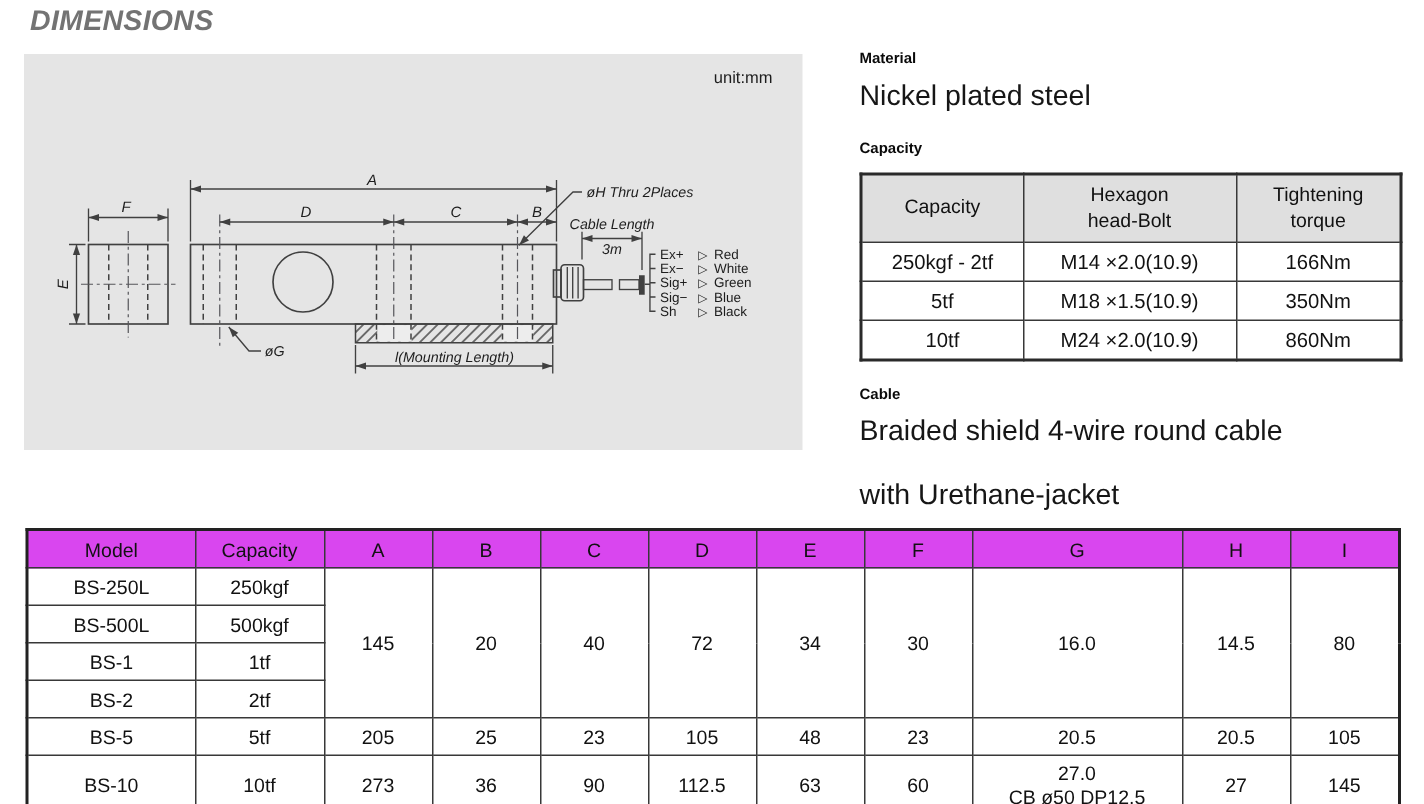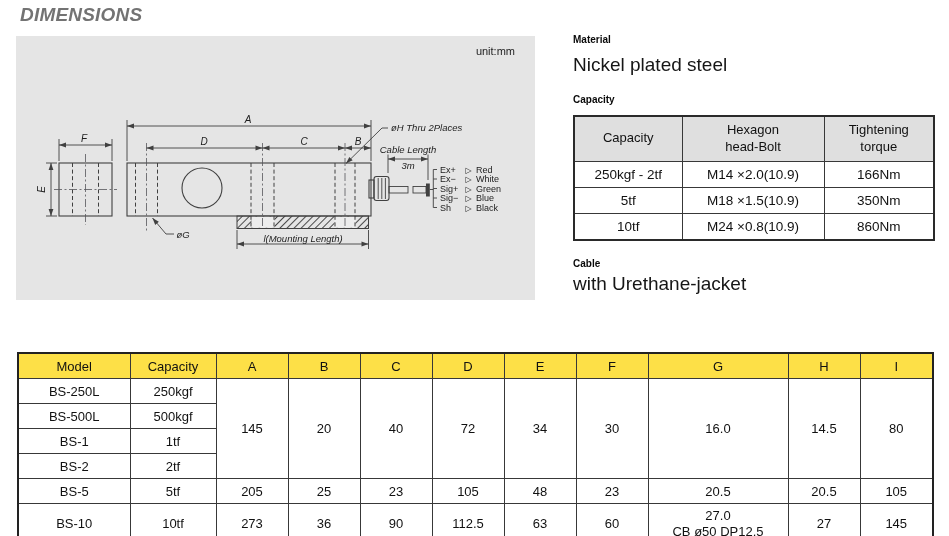--- a/index.html
+++ b/index.html
@@ -19,21 +19,21 @@
   .bodytxt{font-size:19px;margin:5px 0 0 0;line-height:1.45;color:#161616;}
   .sp1{margin-top:16px;}
   .sp2{margin-top:17px;}
   table{border-collapse:collapse;}
   .mtg{width:360px;margin-top:9px;border:2px solid #2a2a2a;table-layout:fixed;}
   .mtg th,.mtg td{border:1px solid #383838;text-align:center;vertical-align:middle;}
   .mtg th{background:#dfdfdf;font-weight:normal;font-size:13px;height:42px;line-height:1.3;}
   .mtg td{font-size:13.5px;height:23px;}
   .dims{position:absolute;left:17px;top:352px;width:916px;border:2px solid #222;table-layout:fixed;}
   .dims th,.dims td{border:1px solid #383838;text-align:center;vertical-align:middle;font-size:13px;}
-  .dims th{background:#fde047;font-weight:normal;height:22px;}
+  .dims th{background:#d946ef;font-weight:normal;height:22px;}
   .dims td{height:22px;text-align:center;}
   .dims tr.tall td{height:37px;}
   .ml{white-space:pre-line;line-height:1.2;}
   
   .dw{position:absolute;left:0;top:0;}
   .ln{stroke:#404040;stroke-width:1.1;fill:none;}
   .thin{stroke:#404040;stroke-width:.9;fill:none;}
   .dash{stroke:#404040;stroke-width:1;fill:none;stroke-dasharray:4 2.6;}
   .cl{stroke:#55555a;stroke-width:.8;fill:none;stroke-dasharray:8 2.5 2 2.5;}
   .dimln{stroke:#404040;stroke-width:.9;fill:none;}
@@ -173,28 +173,29 @@
       <td>M14 ×2.0(10.9)</td>
       <td>166Nm</td>
     </tr>
     <tr>
       <td>5tf</td>
       <td>M18 ×1.5(10.9)</td>
       <td>350Nm</td>
     </tr>
     <tr>
       <td>10tf</td>
-      <td>M24 ×0.8(10.9)</td>
+      <td>M24 ×2.0(10.9)</td>
       <td>860Nm</td>
     </tr>
   </tbody>
     </table>
 
   <p class="h1 sp2">Cable</p>
-  <p class="bodytxt" style="margin-top:1px">with Urethane-jacket</p>
+  <p class="bodytxt">Braided shield 4-wire round cable</p>
+  <p class="bodytxt" style="margin-top:15px">with Urethane-jacket</p>
 </div>
 
 <table class="dims">
   <colgroup>
     <col style="width:112px">
       <col style="width:86px">
       <col style="width:72px">
       <col style="width:72px">
     <col style="width:72px">
       <col style="width:72px">

